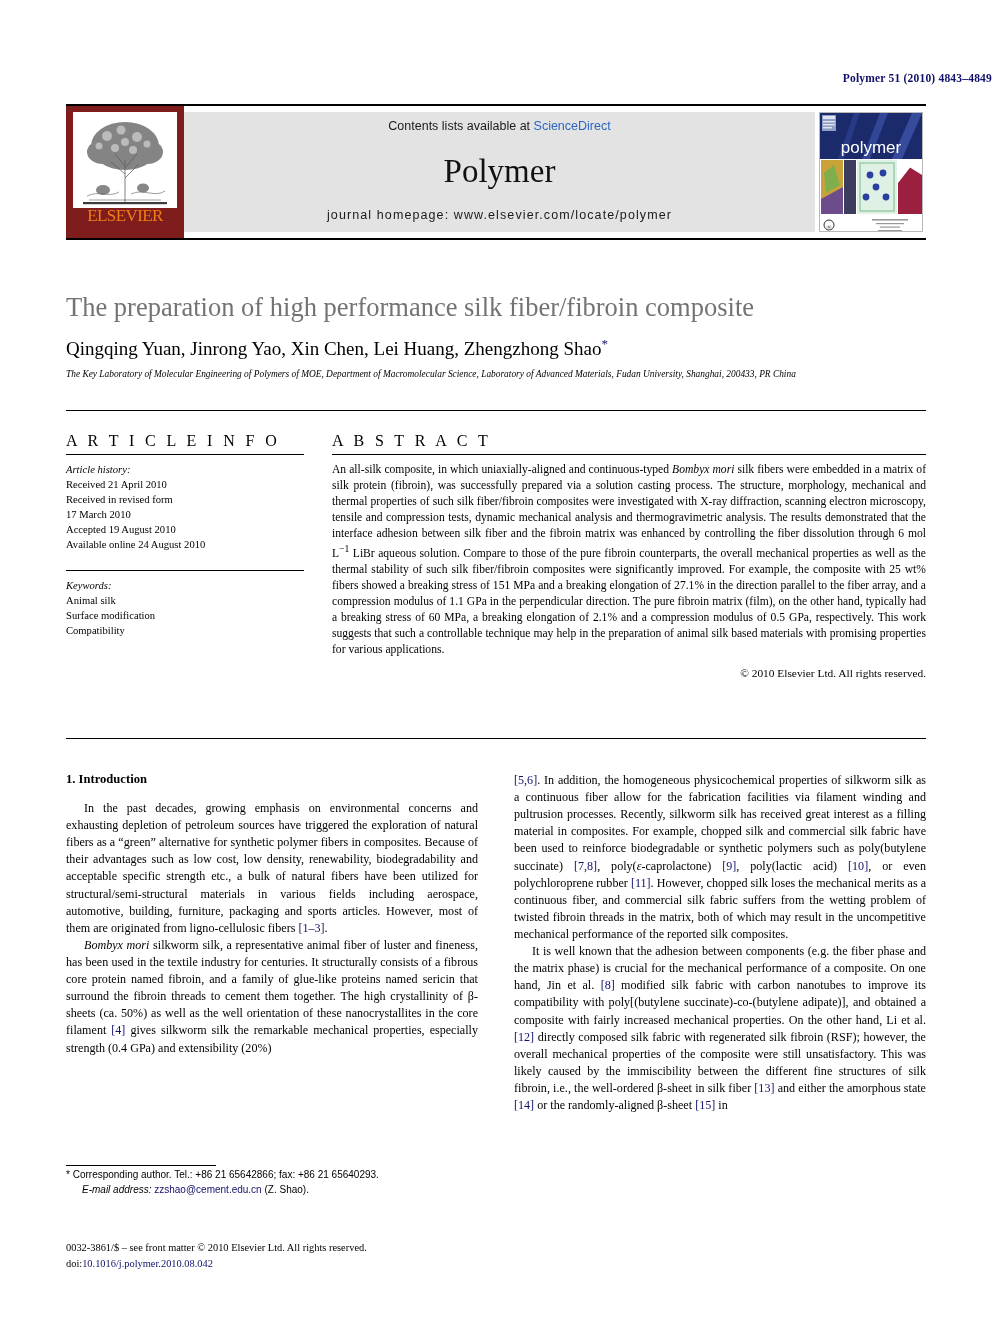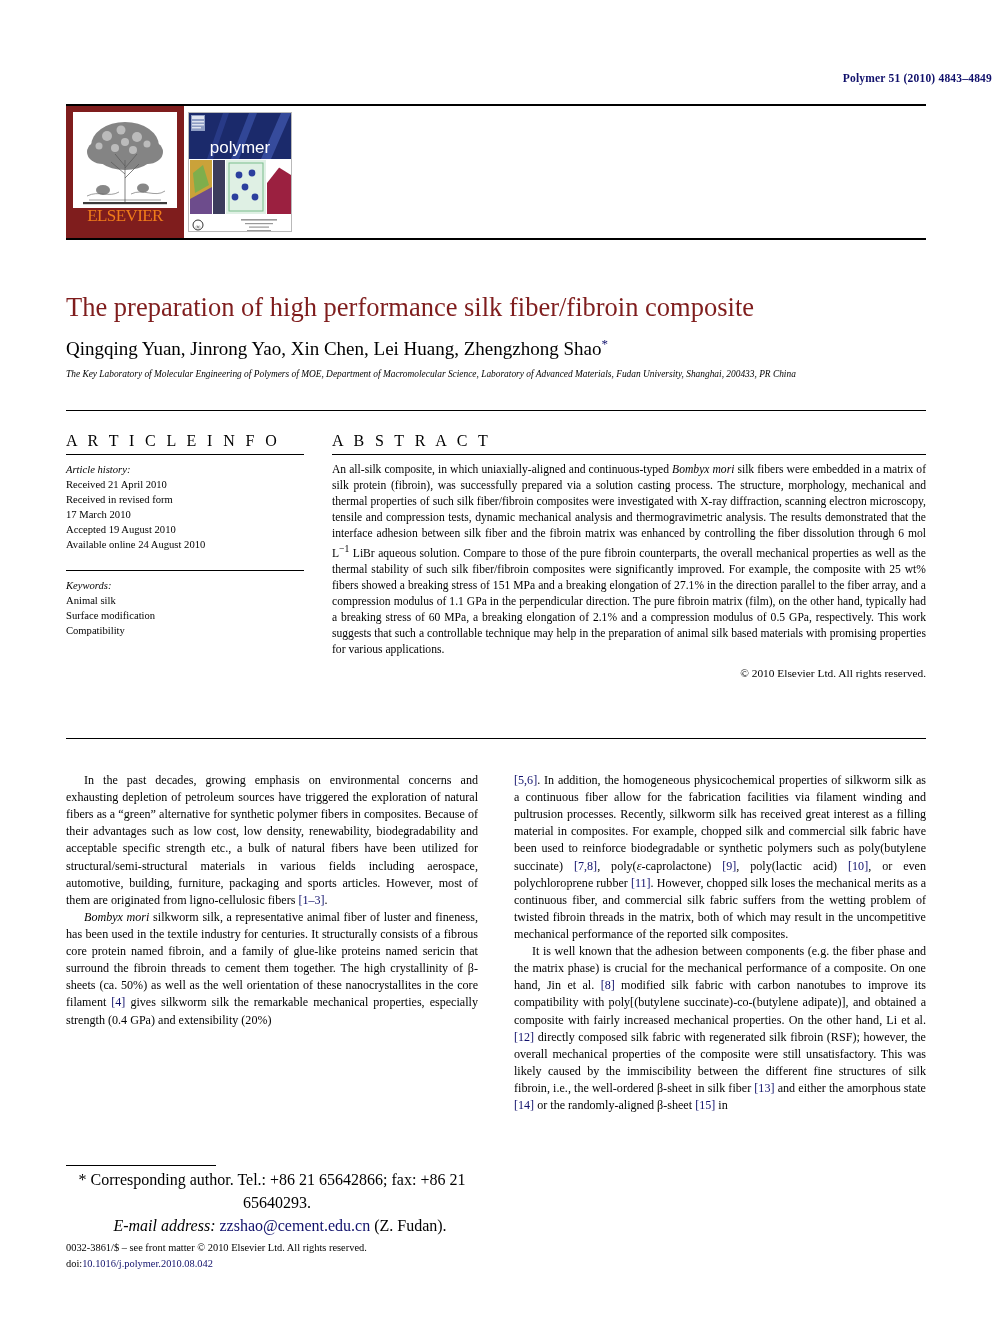--- a/index.html
+++ b/index.html
@@ -114,21 +114,21 @@
 
   
   .title {
     position: absolute;
     left: 66px;
     top: 292px;
     width: 860px;
     font-family: "Liberation Serif", serif;
     font-size: 26.5px;
     line-height: 1.15;
-    color: #7f1d1d;
+    color: #737373;
   }
   .authors {
     position: absolute;
     left: 66px;
     top: 336px;
     width: 860px;
     font-family: "Liberation Serif", serif;
     font-size: 19px;
     color: #000;
   }
@@ -248,26 +248,25 @@
     border-top: 0;
   }
   .footnote-rule {
     position: absolute;
     left: 66px;
     top: 1165px;
     width: 150px;
     border-top: 1.1px solid #000;
   }
   .fn-text {
-    font-family: Liberation Serif, serif;
-    font-size: 16px;
+    font-family: Liberation Sans, sans-serif;
+    font-size: 10px;
     line-height: 1.45;
     padding-left: 10px;
     text-indent: -10px;
-    text-align: center;
   }
   .fn-text .it { font-style: italic; }
   .link { color: #10106b; }
 
   .issn {
     position: absolute;
     left: 66px;
     top: 1240px;
     width: 460px;
     font-family: "Liberation Serif", serif;
@@ -313,20 +312,27 @@
         </g>
         <g fill="#6a6a6a" opacity="0.8">
           <ellipse cx="30" cy="78" rx="7" ry="5"></ellipse>
           <ellipse cx="70" cy="76" rx="6" ry="4.5"></ellipse>
         </g>
         <rect x="10" y="90" width="84" height="2.2" fill="#3c3c3c"></rect>
       </svg>
       <div class="elsevier-word">ELSEVIER</div>
     </div>
 
+    <div class="center-band">
+      <div class="contents-line">
+        <span>Contents lists available at </span><span class="sd">ScienceDirect</span>
+      </div>
+      <div class="journal-title">Polymer</div>
+      <div class="homepage-line">journal homepage: www.elsevier.com/locate/polymer</div>
+    </div>
 
     <div class="cover-thumb">
       <svg width="102" height="124" viewBox="0 0 102 124">
         <rect x="0" y="0" width="102" height="124" fill="#ffffff"></rect>
         <rect x="0" y="0" width="102" height="46" fill="#1b2a6b"></rect>
         <rect x="2" y="2" width="14" height="16" fill="#8f9ec4"></rect>
         <rect x="3" y="3" width="12" height="3" fill="#dfe4f0"></rect>
         <rect x="3" y="8" width="12" height="1.4" fill="#dfe4f0"></rect>
         <rect x="3" y="11" width="12" height="1.4" fill="#dfe4f0"></rect>
         <rect x="3" y="14" width="9" height="1.4" fill="#dfe4f0"></rect>
@@ -405,36 +411,37 @@
       <div class="hr-thin"></div>
       <div class="abs-body"><span>An all-silk composite, in which uniaxially-aligned and continuous-typed </span><i>Bombyx mori</i><span> silk fibers were embedded in a matrix of silk protein (fibroin), was successfully prepared via a solution casting process. The structure, morphology, mechanical and thermal properties of such silk fiber/fibroin composites were investigated with X-ray diffraction, scanning electron microscopy, tensile and compression tests, dynamic mechanical analysis and thermogravimetric analysis. The results demonstrated that the interface adhesion between silk fiber and the fibroin matrix was enhanced by controlling the fiber dissolution through 6 mol L</span><sup>−1</sup><span> LiBr aqueous solution. Compare to those of the pure fibroin counterparts, the overall mechanical properties as well as the thermal stability of such silk fiber/fibroin composites were significantly improved. For example, the composite with 25 wt% fibers showed a breaking stress of 151 MPa and a breaking elongation of 27.1% in the direction parallel to the fiber array, and a compression modulus of 1.1 GPa in the perpendicular direction. The pure fibroin matrix (film), on the other hand, typically had a breaking stress of 60 MPa, a breaking elongation of 2.1% and a compression modulus of 0.5 GPa, respectively. This work suggests that such a controllable technique may help in the preparation of animal silk based materials with promising properties for various applications.</span></div>
       <div class="copyright">© 2010 Elsevier Ltd. All rights reserved.</div>
     </div>
   </div>
 
   <div class="rule-mid"></div>
 
   <div class="body-cols">
     <div class="bcol">
+      <div class="h2">1. Introduction</div>
       <p class="p"><span>In the past decades, growing emphasis on environmental concerns and exhausting depletion of petroleum sources have triggered the exploration of natural fibers as a “green” alternative for synthetic polymer fibers in composites. Because of their advantages such as low cost, low density, renewability, biodegradability and acceptable specific strength etc., a bulk of natural fibers have been utilized for structural/semi-structural materials in various fields including aerospace, automotive, building, furniture, packaging and sports articles. However, most of them are originated from ligno-cellulosic fibers </span><span class="ref">[1–3]</span><span>.</span></p>
       <p class="p"><i>Bombyx mori</i><span> silkworm silk, a representative animal fiber of luster and fineness, has been used in the textile industry for centuries. It structurally consists of a fibrous core protein named fibroin, and a family of glue-like proteins named sericin that surround the fibroin threads to cement them together. The high crystallinity of β-sheets (ca. 50%) as well as the well orientation of these nanocrystallites in the core filament </span><span class="ref">[4]</span><span> gives silkworm silk the remarkable mechanical properties, especially strength (0.4 GPa) and extensibility (20%)</span></p>
     </div>
 
     <div class="bgap"></div>
 
     <div class="bcol">
       <p class="p" style="text-indent:0"><span class="ref">[5,6]</span><span>. In addition, the homogeneous physicochemical properties of silkworm silk as a continuous fiber allow for the fabrication facilities via filament winding and pultrusion processes. Recently, silkworm silk has received great interest as a filling material in composites. For example, chopped silk and commercial silk fabric have been used to reinforce biodegradable or synthetic polymers such as poly(butylene succinate) </span><span class="ref">[7,8]</span><span>, poly(</span><i>ε</i><span>-caprolactone) </span><span class="ref">[9]</span><span>, poly(lactic acid) </span><span class="ref">[10]</span><span>, or even polychloroprene rubber </span><span class="ref">[11]</span><span>. However, chopped silk loses the mechanical merits as a continuous fiber, and commercial silk fabric suffers from the wetting problem of twisted fibroin threads in the matrix, both of which may result in the uncompetitive mechanical performance of the reported silk composites.</span></p>
       <p class="p"><span>It is well known that the adhesion between components (e.g. the fiber phase and the matrix phase) is crucial for the mechanical performance of a composite. On one hand, Jin et al. </span><span class="ref">[8]</span><span> modified silk fabric with carbon nanotubes to improve its compatibility with poly[(butylene succinate)-co-(butylene adipate)], and obtained a composite with fairly increased mechanical properties. On the other hand, Li et al. </span><span class="ref">[12]</span><span> directly composed silk fabric with regenerated silk fibroin (RSF); however, the overall mechanical properties of the composite were still unsatisfactory. This was likely caused by the immiscibility between the different fine structures of silk fibroin, i.e., the well-ordered β-sheet in silk fiber </span><span class="ref">[13]</span><span> and either the amorphous state </span><span class="ref">[14]</span><span> or the randomly-aligned β-sheet </span><span class="ref">[15]</span><span> in</span></p>
     </div>
   </div>
 
   <div class="footnote-rule"></div>
   <div class="footnote">
     <div class="fn-text"><span>*</span><span> Corresponding author. Tel.: +86 21 65642866; fax: +86 21 65640293.</span></div>
-    <div class="fn-text" style="padding-left:16px;text-indent:0"><span class="it">E-mail address:</span> <span class="link">zzshao@cement.edu.cn</span><span> (Z. Fudan).</span></div>
+    <div class="fn-text" style="padding-left:16px;text-indent:0"><span class="it">E-mail address:</span> <span class="link">zzshao@cement.edu.cn</span><span> (Z. Shao).</span></div>
   </div>
 
   <div class="issn">
     <div>0032-3861/$ – see front matter © 2010 Elsevier Ltd. All rights reserved.</div>
     <div><span>doi:</span><span class="link">10.1016/j.polymer.2010.08.042</span></div>
   </div>
 
 </div>
 
 </body></html>

